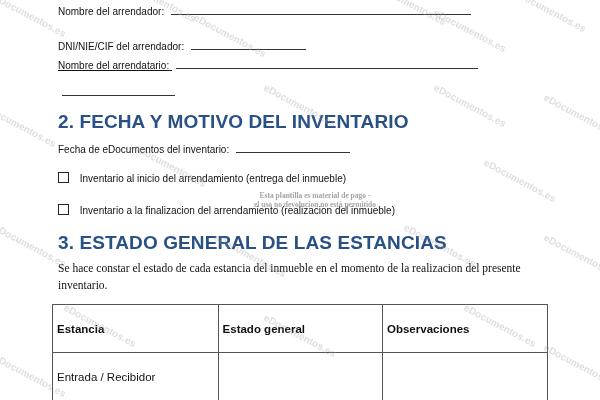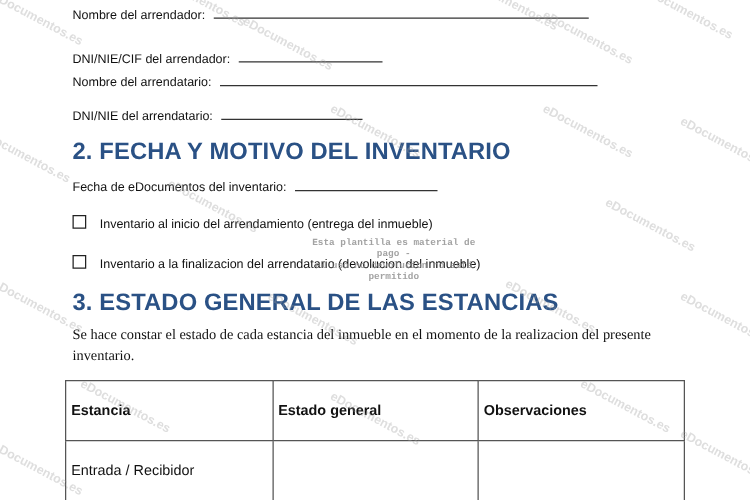--- a/index.html
+++ b/index.html
@@ -41,64 +41,63 @@
     .col1 { width: 158px; }
     .col2 { width: 157px; }
     .col3 { width: 157px; }
     .watermark-layer { position: absolute; left: 0; top: 0; width: 600px; height: 400px; pointer-events: none; overflow: hidden; }
     .wm {
       position: absolute; font-size: 10px; font-weight: bold; color: rgba(160,160,160,0.35);
       transform: rotate(28deg); white-space: nowrap;
     }
     .notice {
       position: absolute; left: 240px; top: 191px; width: 150px; text-align: center;
-      font-family: Liberation Mono, monospace; font-size: 7.5px; font-weight: bold;
+      font-family: Liberation Serif, serif; font-size: 7.5px; font-weight: bold;
       color: rgba(140,140,140,0.8); line-height: 9px;
     }
   </style>
 </head>
 <body>
 
 <div class="page">
 
   <div class="line" style="top:4px;">
     <span>Nombre del arrendador:</span>
     <span class="blank" style="width:300px;"></span>
   </div>
 
   <div class="line" style="top:39px;">
     <span>DNI/NIE/CIF del arrendador:</span>
     <span class="blank" style="width:115px;"></span>
   </div>
 
-  <div class="line" style="top:58px;">
+  <div class="line" style="top:58px;text-decoration:underline;">
     <span>Nombre del arrendatario:</span>
     <span class="blank" style="width:302px;"></span>
   </div>
 
   <div class="line" style="top:85px;">
-    <span>DNI/NIE del arrendatario:</span>
     <span class="blank" style="width:113px;"></span>
   </div>
 
   <div class="heading" style="top:111px;">2. FECHA Y MOTIVO DEL INVENTARIO</div>
 
   <div class="line" style="top:142px;">
     <span>Fecha de eDocumentos del inventario:</span>
     <span class="blank" style="width:114px;"></span>
   </div>
 
   <div class="line" style="top:172px;">
     <span class="checkbox"></span>
     <span>Inventario al inicio del arrendamiento (entrega del inmueble)</span>
   </div>
 
   <div class="line" style="top:204px;">
     <span class="checkbox"></span>
-    <span>Inventario a la finalizacion del arrendatario (devolucion del inmueble)</span>
+    <span>Inventario a la finalizacion del arrendamiento (realizacion del inmueble)</span>
   </div>
 
   <div class="heading" style="top:232px;">3. ESTADO GENERAL DE LAS ESTANCIAS</div>
 
   <div class="para" style="top:260px;font-family:Liberation Serif, serif;">Se hace constar el estado de cada estancia del inmueble en el momento de la realizacion del presente inventario.</div>
 
   <table class="grid">
     <thead>
       <tr>
         <th class="col1">Estancia</th>

